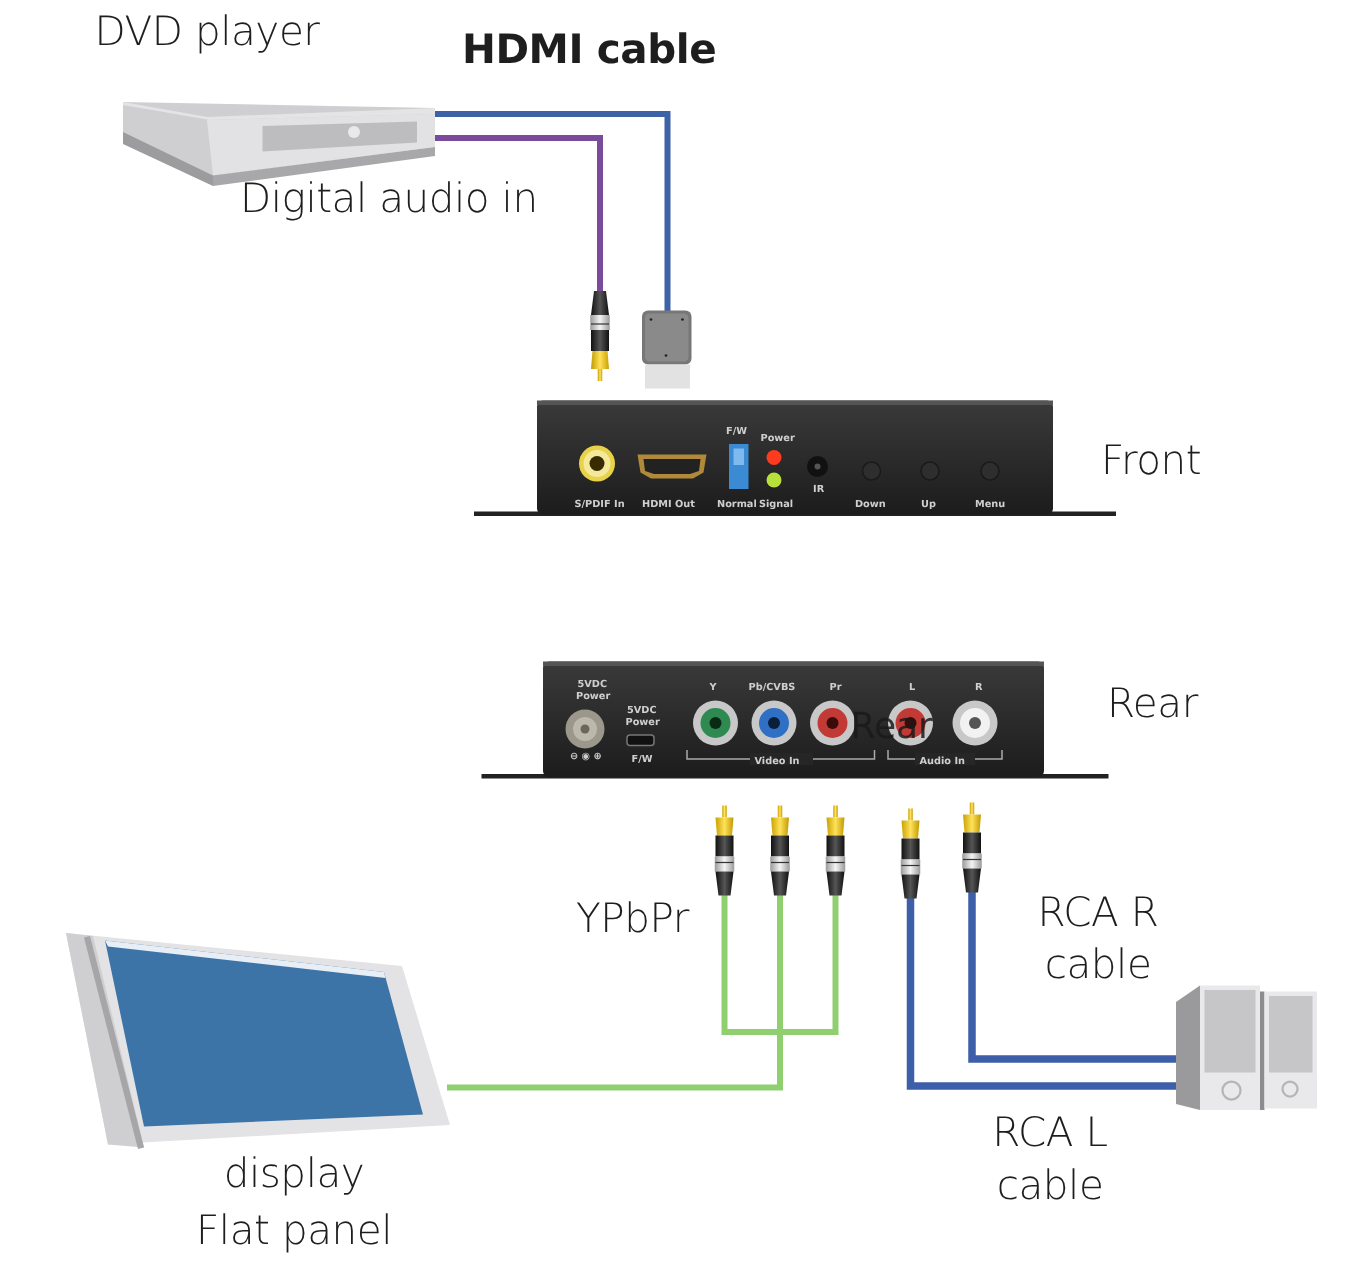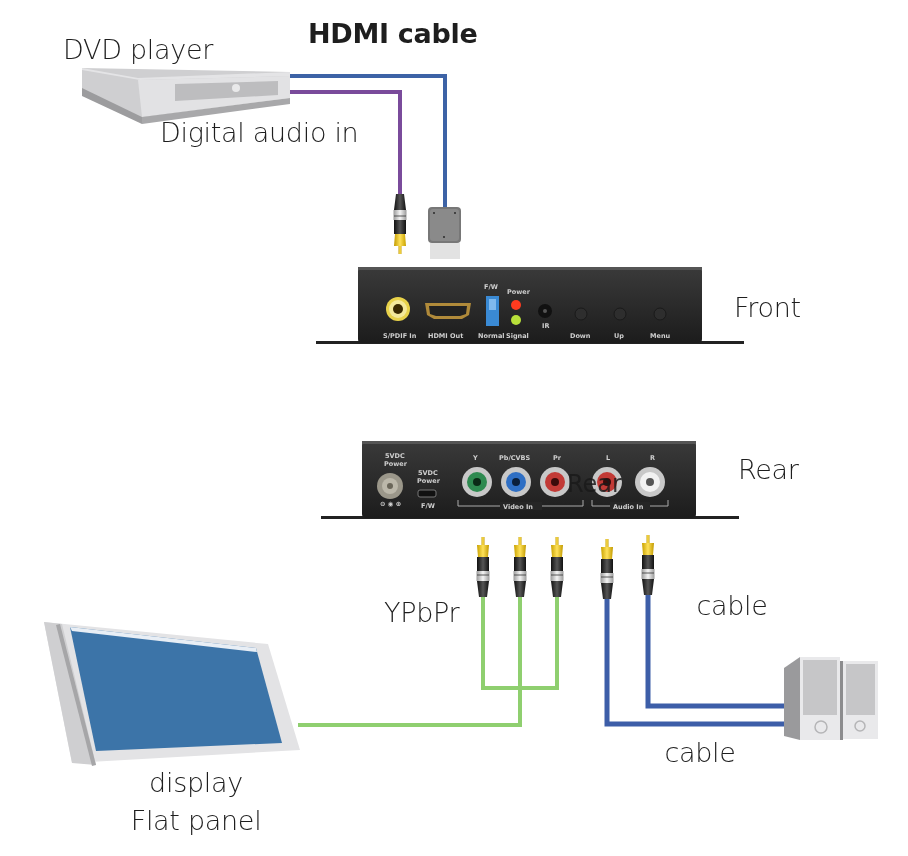--- a/index.html
+++ b/index.html
@@ -199,28 +199,30 @@
     <rect x="800" y="657" width="40" height="83" fill="#e9e9eb"></rect>
     <rect x="803" y="660" width="34" height="55" fill="#c6c6c8"></rect>
     <circle cx="821" cy="727" r="6" fill="none" stroke="#b5b5b7" stroke-width="1.5"></circle>
     <rect x="840" y="661" width="3" height="79" fill="#8c8c8e"></rect>
     <rect x="843" y="661" width="35" height="78" fill="#e9e9eb"></rect>
     <rect x="846" y="664" width="29" height="51" fill="#c6c6c8"></rect>
     <circle cx="860" cy="726" r="5" fill="none" stroke="#b5b5b7" stroke-width="1.5"></circle>
   </g>
 </svg>
 
-<div class="lbl" style="left:63px; top:3px;margin-top:28px;">DVD player</div>
+<div class="lbl" style="left:63px; top:3px;">DVD player</div>
 <div class="lbl" style="left:308px; top:15px;font-weight:bold;">HDMI cable</div>
 <div class="lbl" style="left:160px; top:114px;">Digital audio in</div>
 <div class="lbl" style="left:734px; top:289px;">Front</div>
 <div class="lbl" style="left:738px; top:451px;">Rear</div>
 <div class="lbl" style="left:384px; top:594px;">YPbPr</div>
 <div class="lbl c" style="left:680px; top:590px; width:104px;">
+  <div>RCA R</div>
   <div style="margin-top:-3px;">cable</div>
 </div>
 <div class="lbl c" style="left:648px; top:737px; width:104px;">
+  <div>RCA L</div>
   <div style="margin-top:-3px;">cable</div>
 </div>
 <div class="lbl c" style="left:118px; top:767px; width:156px;">
   <div style="margin-top:-3px;">display</div>
   <div>Flat panel</div>
 </div>
 
 </body></html>

